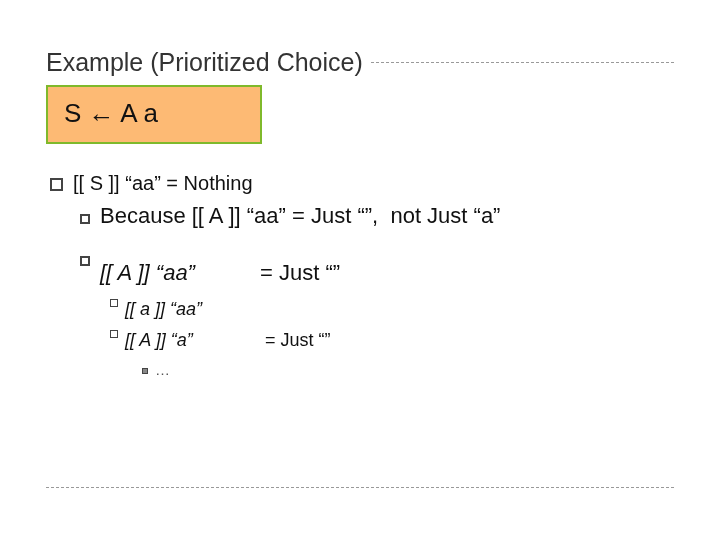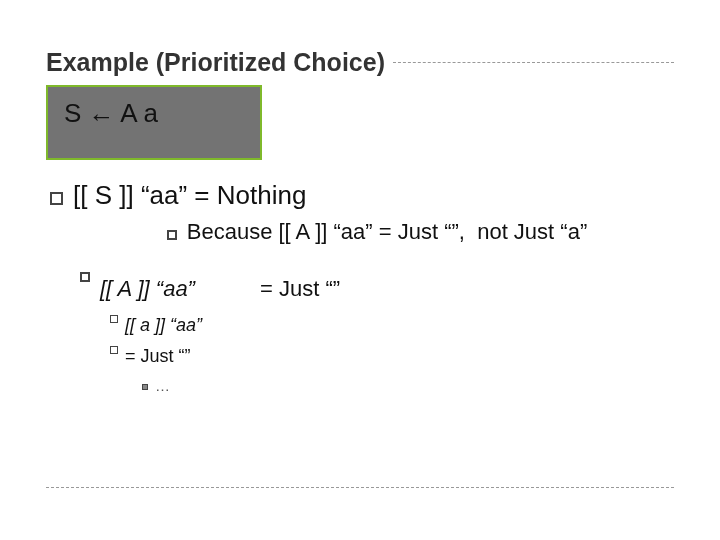--- a/index.html
+++ b/index.html
@@ -16,53 +16,52 @@
     padding: 48px 46px 40px 46px;
     position: relative;
   }
   .title-row {
     display: flex;
     align-items: center;
     margin-bottom: 8px;
   }
   .title {
     font-size: 25px;
-    font-weight: 700;
+    font-weight: 400;
     color: #333;
     white-space: nowrap;
   }
   .hr-dashed {
     flex: 1;
     border: none;
     border-top: 1px dashed #999;
     margin-left: 8px;
     height: 0;
   }
   .grammar-box {
     border: 2px solid #7fb92b;
-    background: #737373;
-    padding: 9px 16px 28px 16px;
+    background: #fdba74;
+    padding: 9px 16px 12px 16px;
     width: 216px;
     font-size: 26px;
     line-height: 1.32;
-    margin-bottom: 18px;
+    margin-bottom: 26px;
   }
   .grammar-box .row { white-space: nowrap; font-family: Arial, sans-serif; }
   .content { padding-left: 4px; }
   .lvl1 {
-    font-size: 26px;
+    font-size: 20px;
     line-height: 1.35;
     margin-top: 2px;
   }
   .lvl2 {
     font-size: 22px;
     line-height: 1.5;
     margin-left: 30px;
     margin-top: 2px;
-    text-align: center;
   }
   .lvl2b {
     font-size: 22px;
     line-height: 1.5;
     margin-left: 30px;
     margin-top: 24px;
     display: flex;
   }
   .lvl3 {
     font-size: 18px;
@@ -144,20 +143,21 @@
       <span>= Just “”</span>
     </div>
 
     <div class="lvl3">
       <span class="bullet-sq sm"></span>
       <span class="col-left sm">[[ a ]] “aa”</span>
     </div>
 
     <div class="lvl3">
       <span class="bullet-sq sm"></span>
+      <span class="col-left sm">[[ A ]] “a”</span>
       <span>= Just “”</span>
     </div>
 
     <div class="lvl4">
       <span class="bullet-sq xs"></span><span>…</span>
     </div>
 
   </div>
 
   <hr class="footer-rule">

